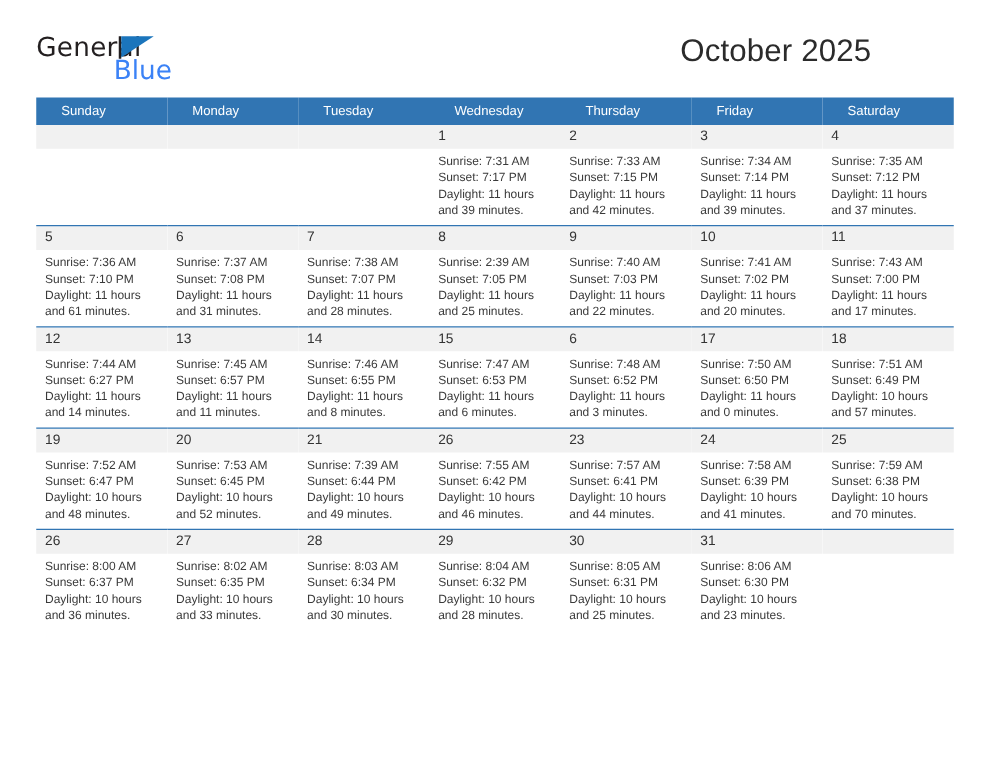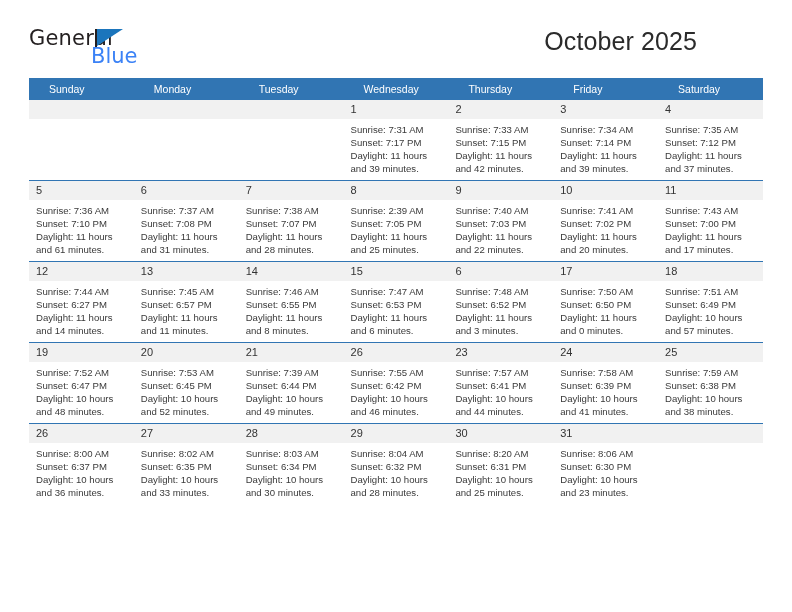--- a/index.html
+++ b/index.html
@@ -404,21 +404,21 @@
               <div>Daylight: 10 hours</div>
               <div>and 41 minutes.</div>
             </div>
           </td>
           <td>
             <div class="daynum">25</div>
             <div class="details">
               <div>Sunrise: 7:59 AM</div>
               <div>Sunset: 6:38 PM</div>
               <div>Daylight: 10 hours</div>
-              <div>and 38 minutes.</div>
+              <div>and 70 minutes.</div>
             </div>
           </td>
         </tr>
         <tr class="week-row">
           <td>
             <div class="daynum">26</div>
             <div class="details">
               <div>Sunrise: 8:00 AM</div>
               <div>Sunset: 6:37 PM</div>
               <div>Daylight: 10 hours</div>
@@ -448,21 +448,21 @@
             <div class="details">
               <div>Sunrise: 8:04 AM</div>
               <div>Sunset: 6:32 PM</div>
               <div>Daylight: 10 hours</div>
               <div>and 28 minutes.</div>
             </div>
           </td>
           <td>
             <div class="daynum">30</div>
             <div class="details">
-              <div>Sunrise: 8:20 AM</div>
+              <div>Sunrise: 8:05 AM</div>
               <div>Sunset: 6:31 PM</div>
               <div>Daylight: 10 hours</div>
               <div>and 25 minutes.</div>
             </div>
           </td>
           <td>
             <div class="daynum">31</div>
             <div class="details">
               <div>Sunrise: 8:06 AM</div>
               <div>Sunset: 6:30 PM</div>

